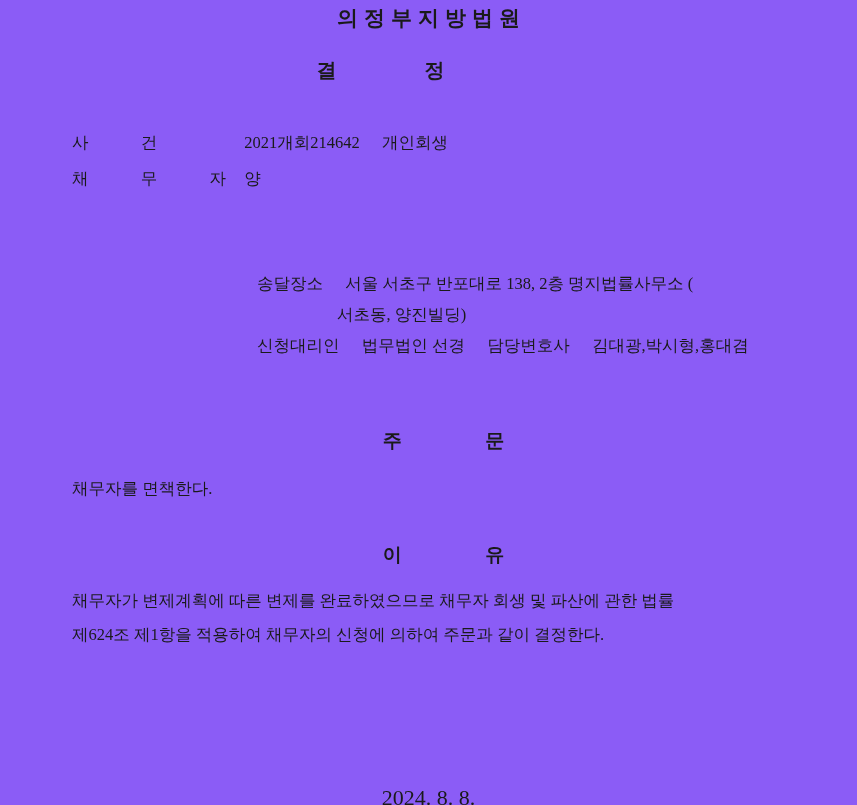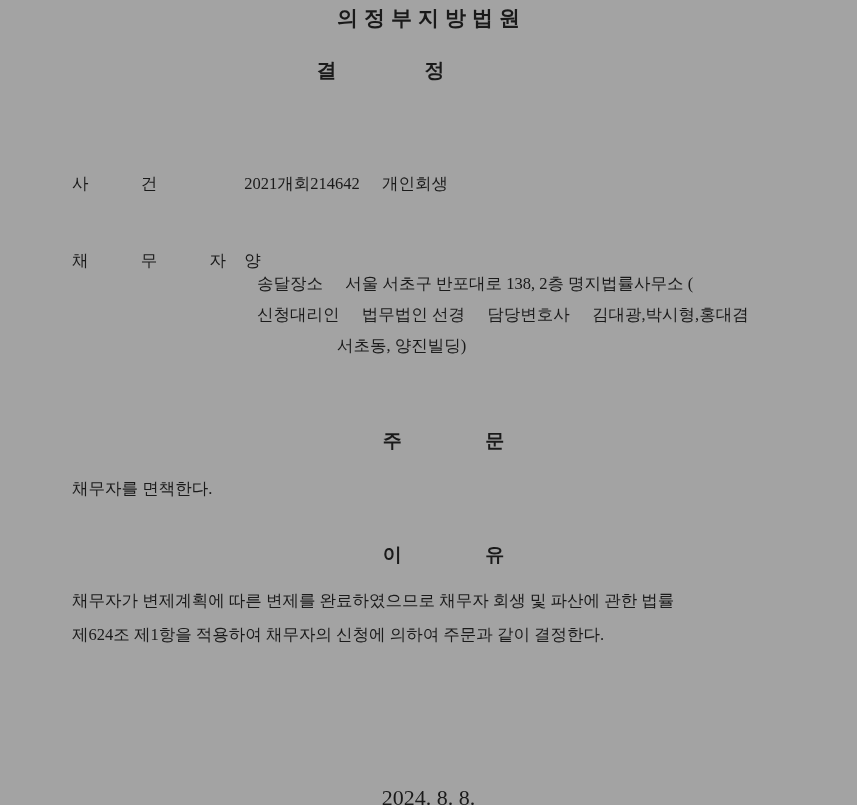--- a/index.html
+++ b/index.html
@@ -8,21 +8,21 @@
     background: #ffffff;
   }
   body {
     font-family: "Liberation Serif", "DejaVu Serif", serif;
     color: #1a1a1a;
   }
   .page {
     position: relative;
     width: 857px;
     height: 805px;
-    background: #a3a3a3;
+    background: #8b5cf6;
     overflow: hidden;
   }
 
   
   .court-name {
     position: absolute;
     top: 4px;
     left: 0;
     width: 857px;
     text-align: center;
@@ -58,21 +58,20 @@
   }
   .case-row {
     display: block;
     white-space: nowrap;
     margin-bottom: 6px;
   }
   .case-label {
     display: inline-block;
     width: 168px;
     letter-spacing: 0;
-    margin-top: 41px;
   }
   .case-label .sp {
     display: inline-block;
     width: 44px;
   }
   .case-value {
     display: inline-block;
   }
   .case-value .midgap {
     display: inline-block;
@@ -181,30 +180,30 @@
     </div>
 
   </div>
 
   <div class="addr-block">
     <div class="addr-line">
       <span>송달장소</span>
       <span class="g"></span>
       <span>서울 서초구 반포대로 138, 2층 명지법률사무소 (</span>
     </div>
+    <div class="addr-line indent">서초동, 양진빌딩)</div>
     <div class="addr-line">
       <span>신청대리인</span>
       <span class="g"></span>
       <span>법무법인 선경</span>
       <span class="g"></span>
       <span>담당변호사</span>
       <span class="g"></span>
       <span>김대광,박시형,홍대겸</span>
     </div>
-    <div class="addr-line indent">서초동, 양진빌딩)</div>
   </div>
 
   <div class="section-title" id="title-judgment">
     <span>주</span>
     <span class="gap"></span>
     <span>문</span>
   </div>
 
   <div class="body-text" id="judgment-body">채무자를 면책한다.</div>
 

